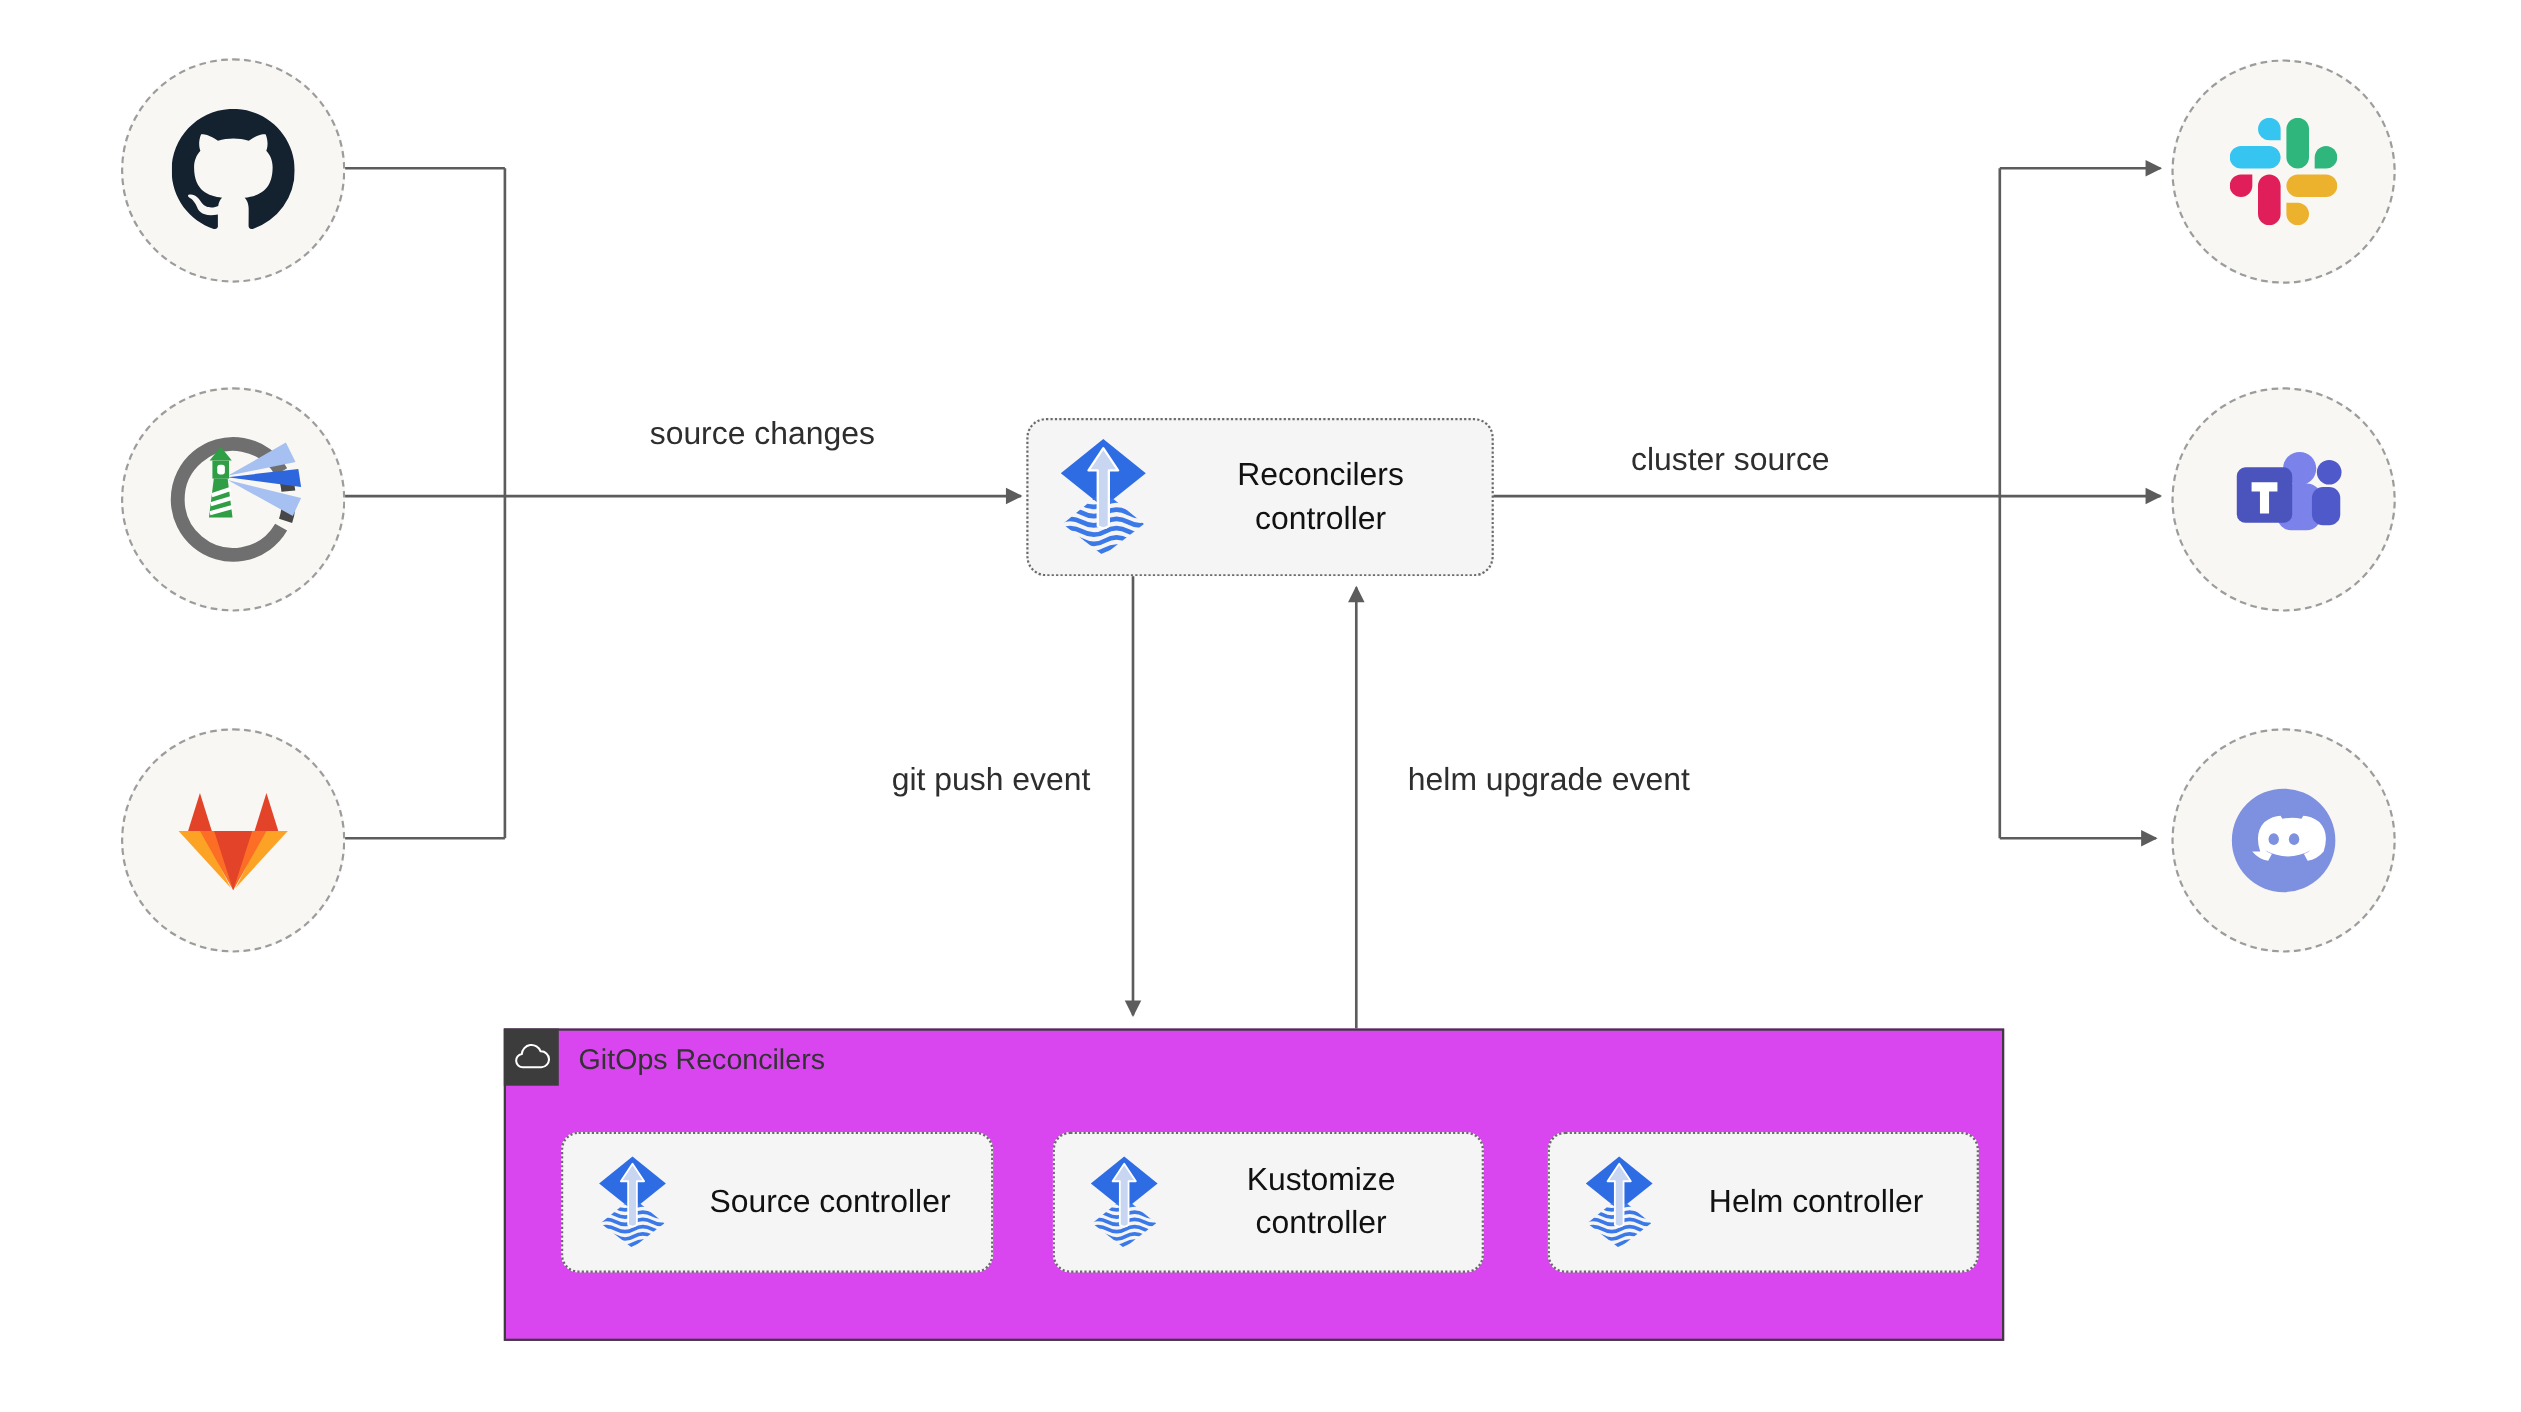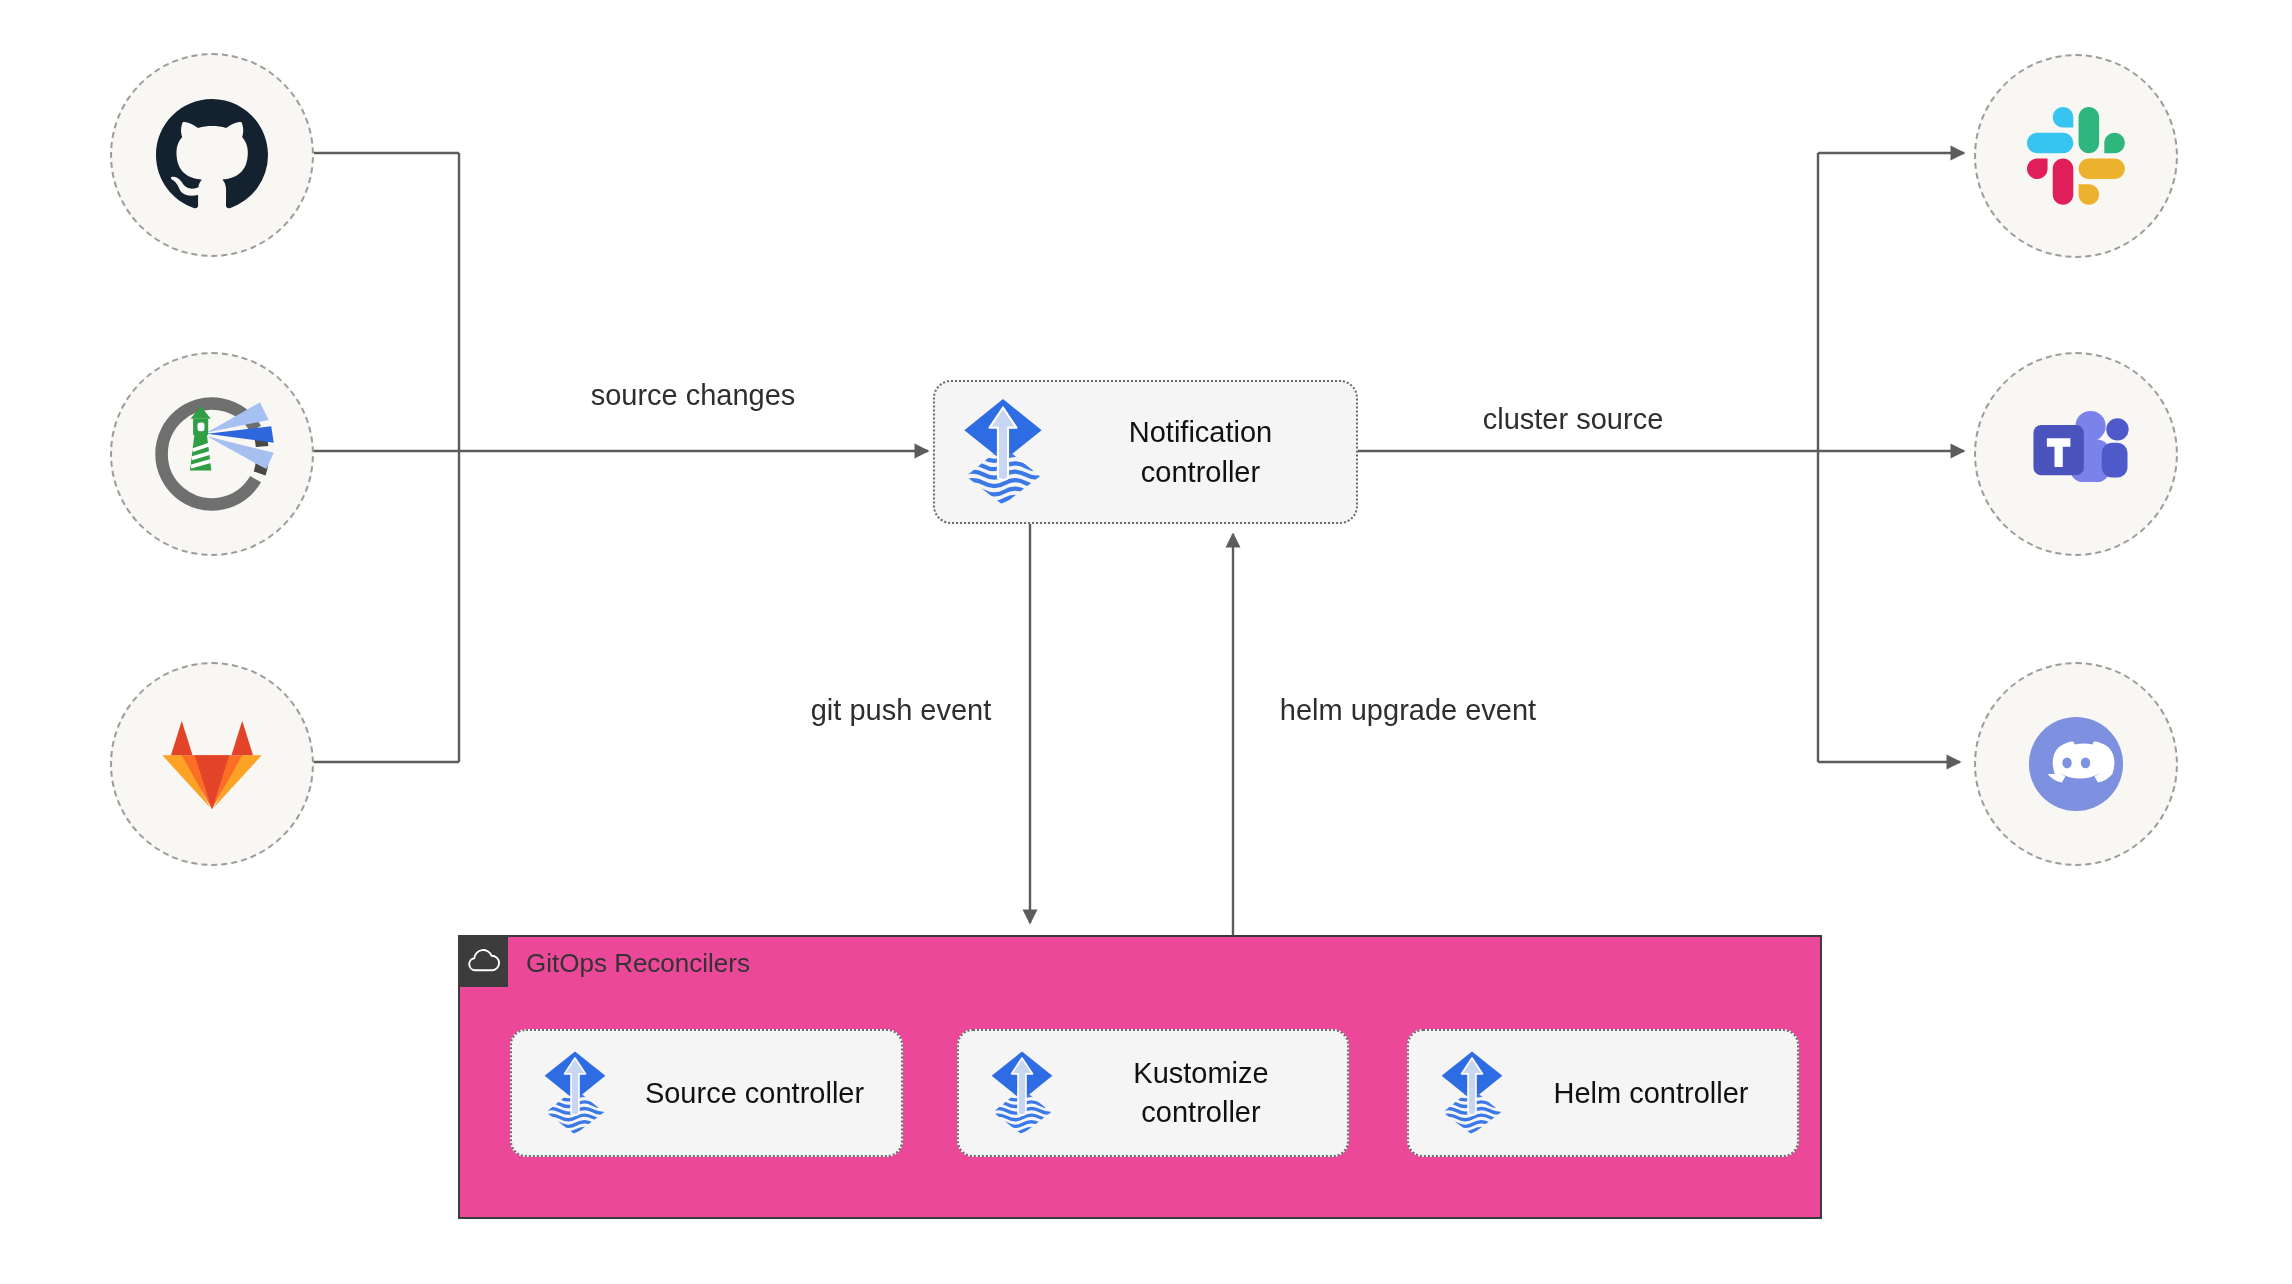--- a/index.html
+++ b/index.html
@@ -7,21 +7,21 @@
           font-family:"Liberation Sans", sans-serif;color:#1d1d1d;}
   .edges{position:absolute;left:0;top:0;z-index:1;}
   .node-circle{position:absolute;width:200px;height:200px;border-radius:50%;
     border:2px dashed #9c9c9c;background:#f8f7f4;display:flex;align-items:center;justify-content:center;z-index:2;}
   .node-box{position:absolute;border:2px dotted #6a6a6a;border-radius:18px;background:#f5f5f5;
     display:flex;align-items:center;z-index:2;}
   .node-box .flux{flex:0 0 auto;}
   .node-box .lbl{flex:1 1 auto;text-align:center;font-size:29px;line-height:40px;color:#111;}
   .edge-label{position:absolute;transform:translate(-50%,-50%);font-size:29px;color:#2e2e2e;white-space:nowrap;z-index:3;}
   .container{position:absolute;left:458px;top:935px;width:1360px;height:280px;
-    border:2px solid #3c3c3c;background:#ec4899;z-index:2;}
+    border:2px solid #3c3c3c;background:#d946ef;z-index:2;}
   .container-header{position:absolute;left:-2px;top:-2px;width:50px;height:52px;background:#3c3c3c;
     display:flex;align-items:center;justify-content:center;}
   .container-title{position:absolute;left:66px;top:11px;font-size:26px;line-height:30px;color:#333;white-space:nowrap;}
   .inner-box{position:absolute;top:92px;height:124px;border:2px dotted #6a6a6a;border-radius:16px;
     background:#f5f5f5;display:flex;align-items:center;}
   .inner-box .lbl{flex:1 1 auto;text-align:center;font-size:29px;line-height:39px;color:#111;}
 </style>
 </head>
 <body>
 
@@ -169,21 +169,21 @@
   <div class="node-circle" style="left:1974px;top:662px;">
     <svg width="112" height="112">
         <use href="#sym-discord"></use>
       </svg>
   </div>
 
   <div class="node-box" style="left:933px;top:380px;width:395px;height:140px;padding-left:26px;">
     <svg class="flux" width="84" height="110">
         <use href="#sym-flux"></use>
       </svg>
-    <div class="lbl" style="max-width:250px;margin:0 auto;">Notification controller</div>
+    <div class="lbl" style="max-width:250px;margin:0 auto;">Reconcilers controller</div>
   </div>
 
   <div class="edge-label" style="left:693px;top:395px;">source changes</div>
   <div class="edge-label" style="left:1573px;top:419px;">cluster source</div>
   <div class="edge-label" style="left:901px;top:710px;">git push event</div>
   <div class="edge-label" style="left:1408px;top:710px;">helm upgrade event</div>
 
   <div class="container">
     <div class="container-header">
       <svg width="34" height="26">

